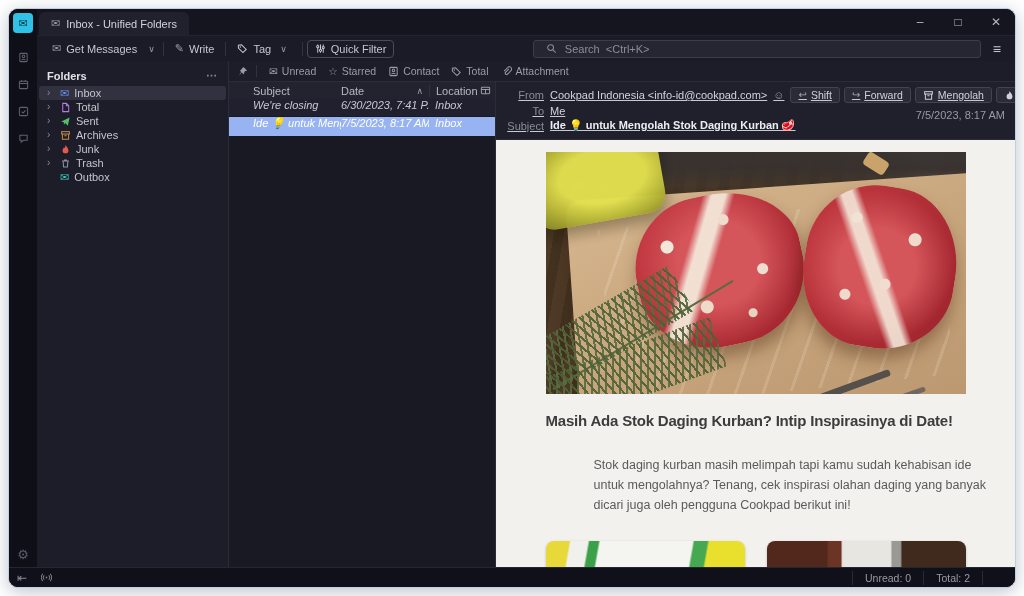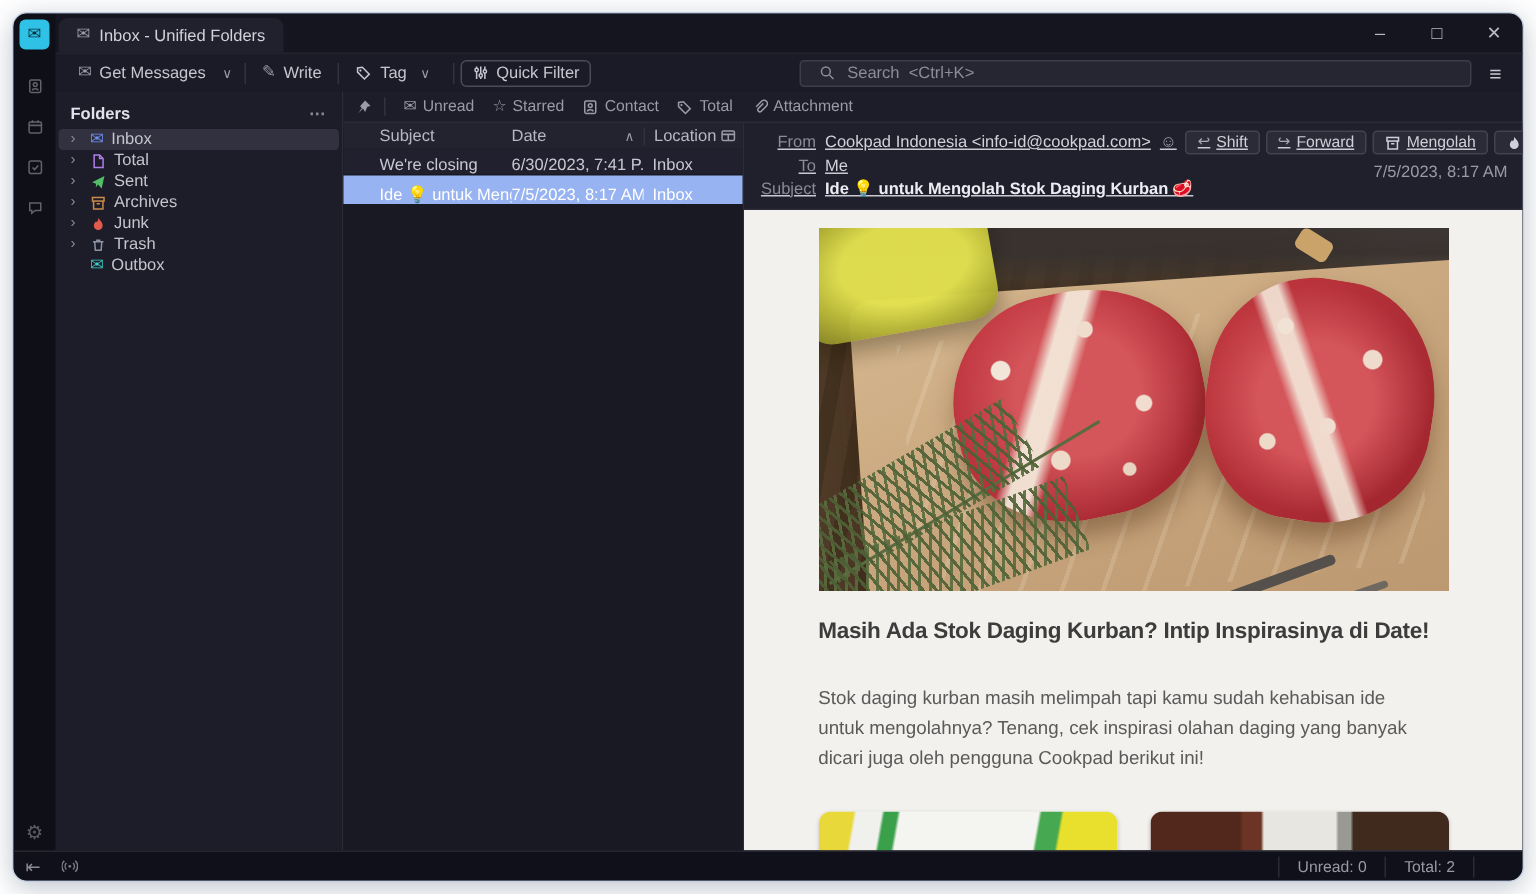--- a/index.html
+++ b/index.html
@@ -71,21 +71,21 @@
   .panes{flex:1;display:flex;min-height:0;}
 
   
   .msglist{width:267px;flex:none;border-right:1px solid #2c2c38;display:flex;flex-direction:column;background:#191924;}
   .lhead{height:17px;flex:none;display:flex;align-items:center;background:#232330;color:#b8b8c4;padding-left:24px;}
   .lh-subject{flex:1;}
   .lh-date{width:88px;display:flex;align-items:center;}
   .lh-sort{margin-left:auto;margin-right:6px;font-size:9px;color:#9a9aa8;}
   .lh-loc{width:46px;border-left:1px solid #32323e;padding-left:6px;}
   .lh-pick{width:20px;color:#9a9aa8;display:flex;justify-content:center;}
-  .mrow{height:17px;flex:none;display:flex;align-items:flex-end;padding-left:24px;color:#c8c8d2;background:#20202e;}
+  .mrow{height:17px;flex:none;display:flex;align-items:flex-start;padding-left:24px;color:#c8c8d2;background:#20202e;font-style:italic;}
   .mrow + .mrow{margin-top:1px;}
   .mr-subject{flex:1;white-space:nowrap;overflow:hidden;}
   .mr-date{width:88px;white-space:nowrap;overflow:hidden;}
   .mr-loc{width:66px;padding-left:6px;}
   .mrow.sel{background:#98b3f2;color:#fff;height:19px;}
   .listfill{flex:1;background:#191924;}
 
   
   .reading{flex:1;display:flex;flex-direction:column;min-width:0;}
   .mheader{flex:none;background:#20202c;border-bottom:1px solid #2c2c38;padding:5px 8px 6px;position:relative;text-decoration:underline;}
@@ -147,21 +147,21 @@
                repeating-linear-gradient(110deg,#5a6c3e 0 2px,transparent 2px 7px);}
   .sp1{left:-14px;bottom:40px;transform:rotate(-30deg);}
   .sp2{left:-22px;bottom:-8px;transform:rotate(-20deg);width:200px;}
   .stem{position:absolute;left:-8px;bottom:58px;width:210px;height:2px;background:#5a6b40;transform:rotate(-31deg);}
   .fork1{position:absolute;left:150px;bottom:-16px;width:200px;height:7px;background:#55504c;
     transform:rotate(-20deg);border-radius:3px;}
   .fork2{position:absolute;left:208px;bottom:-26px;width:176px;height:5px;background:#6e6861;
     transform:rotate(-19deg);border-radius:3px;}
 
   .eheading{margin-top:18px;font-size:15px;font-weight:bold;color:#3c3c3c;letter-spacing:-.2px;white-space:nowrap;}
-  .epara{margin-top:26px;width:406px;font-size:12.5px;line-height:1.6;color:#5a5a5a;}
+  .epara{margin-top:26px;width:406px;font-size:12.5px;line-height:1.6;color:#5a5a5a;margin-left:48px;}
   .cards{margin-top:26px;display:flex;gap:22px;}
   .card{flex:1;height:60px;border-radius:8px 8px 0 0;overflow:hidden;box-shadow:0 1px 3px rgba(0,0,0,.2);}
   .cardL{background:
       radial-gradient(circle at 34% 105%,#c89150 0 16px,transparent 17px),
       radial-gradient(circle at 50% 118%,#d4a05c 0 19px,transparent 20px),
       radial-gradient(circle at 64% 102%,#c08a4a 0 14px,transparent 15px),
       linear-gradient(100deg,#e8d83a 0 11%,#f0f0ec 12% 20%,#3aa04a 21% 25%,#f4f4f0 26% 70%,#46a850 71% 77%,#e8e02c 78% 100%);}
   .cardR{background:
       radial-gradient(ellipse at 50% 120%,#a83226 0 26px,transparent 27px),
       linear-gradient(90deg,#53281c 0 30%,#6b3424 31% 37%,#e8e6e0 38% 62%,#9a9a94 63% 67%,#402a1e 68% 100%);}

